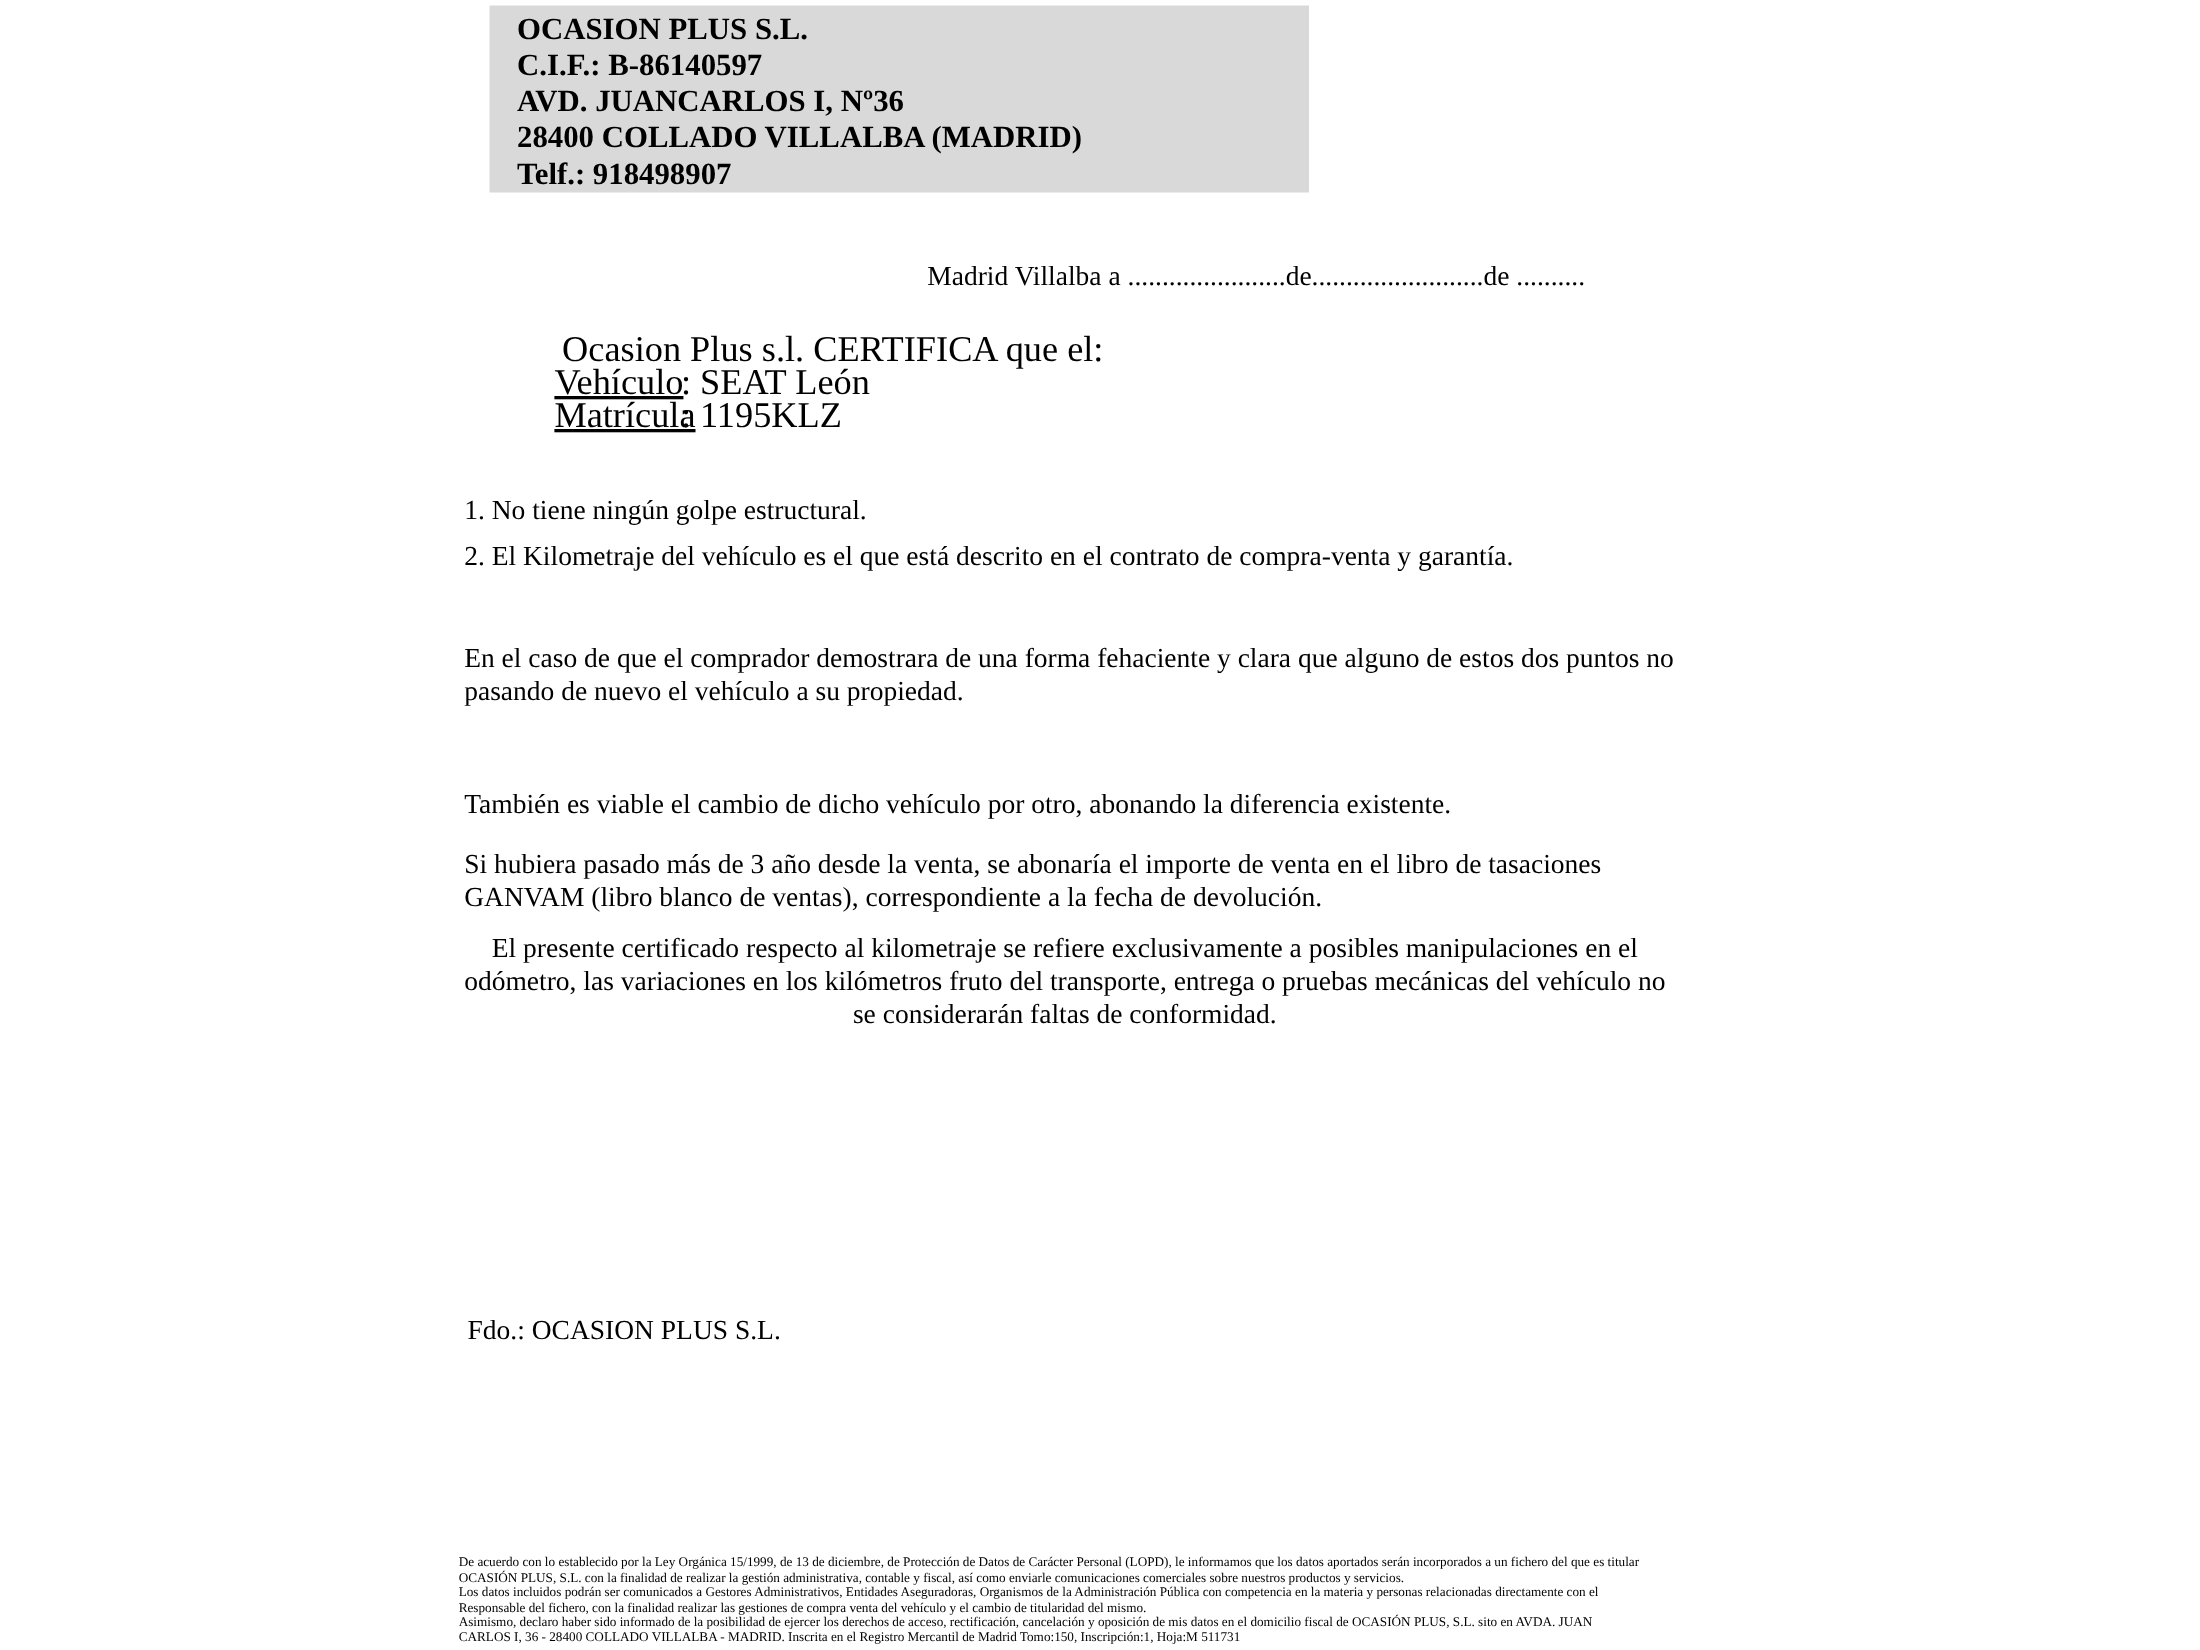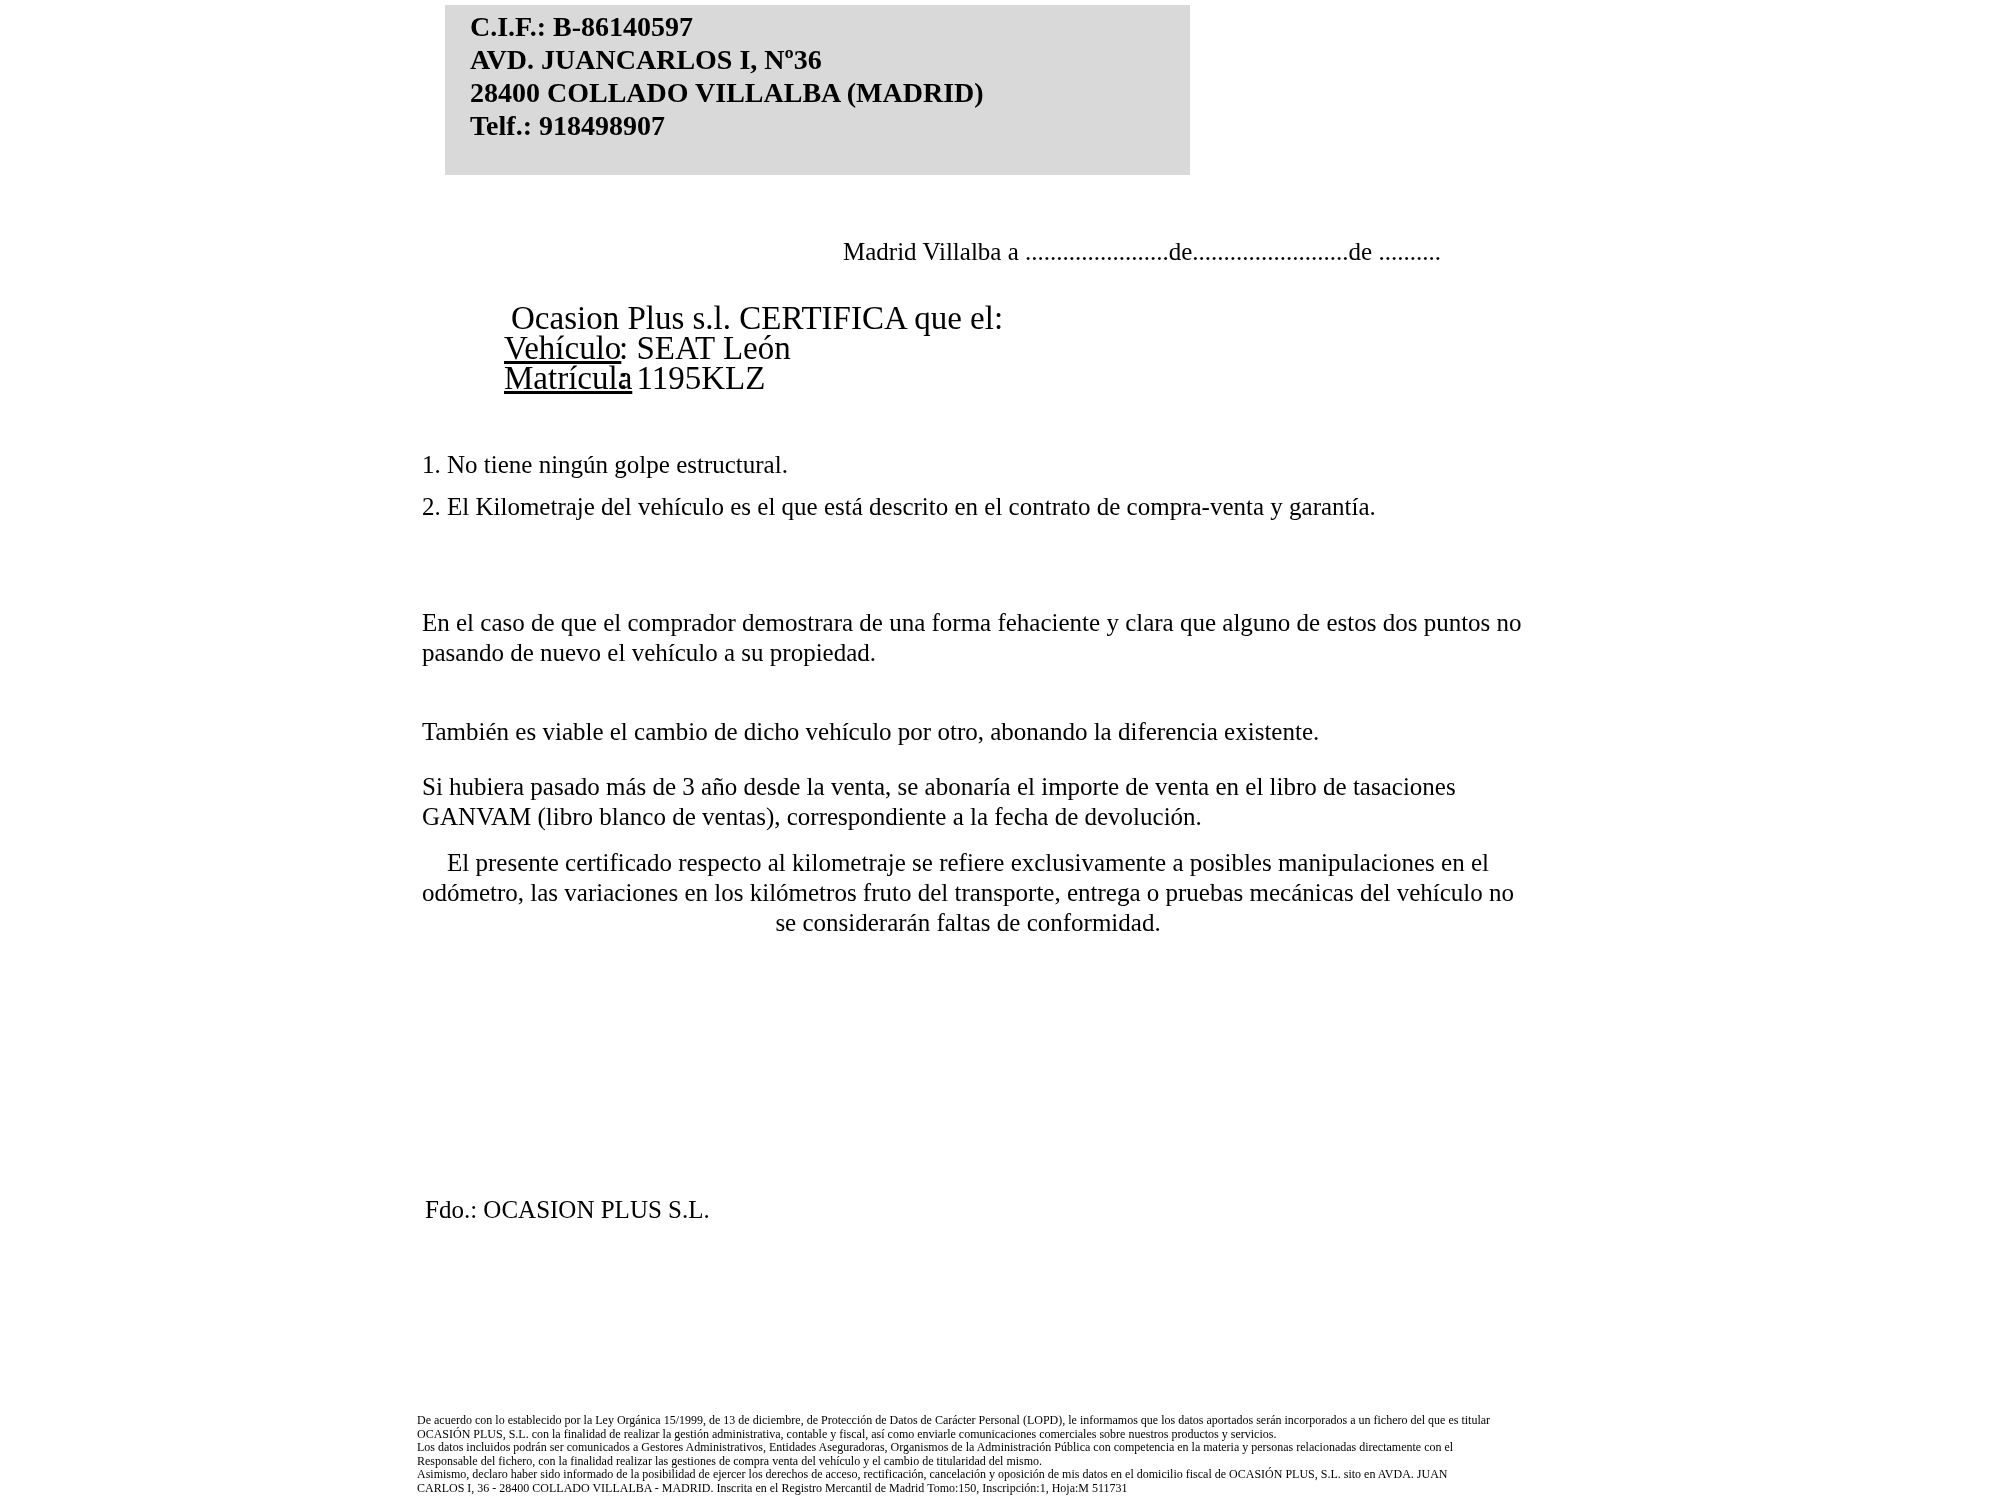--- a/index.html
+++ b/index.html
@@ -55,21 +55,21 @@
   }
   .clause-1 { top: 450px; }
   .clause-2 { top: 492px; }
   .para {
     position: absolute;
     left: 422px;
     font-size: 25px;
     line-height: 30px;
     white-space: nowrap;
   }
-  .para-refund   { top: 608px; }
+  .para-refund   { top: 584px; }
   .para-exchange { top: 717px; }
   .para-ganvam   { top: 772px; }
   .para-odometer { top: 848px; text-align: center; }
   .signature {
     position: absolute;
     left: 425px;
     top: 1195px;
     font-size: 25px;
     line-height: 30px;
     white-space: nowrap;
@@ -83,20 +83,21 @@
     line-height: 13.5px;
     white-space: nowrap;
   }
 </style>
 </head>
 <body>
 
 <div class="page">
 
   <div class="header-box">
+    <div>OCASION PLUS S.L.</div>
     <div>C.I.F.: B-86140597</div>
     <div>AVD. JUANCARLOS I, Nº36</div>
     <div>28400 COLLADO VILLALBA (MADRID)</div>
     <div>Telf.: 918498907</div>
   </div>
 
   <div class="date-line">Madrid Villalba a .......................de.........................de ..........</div>
 
   <div class="certify">
     <div class="intro">Ocasion Plus s.l. CERTIFICA que el:</div>

